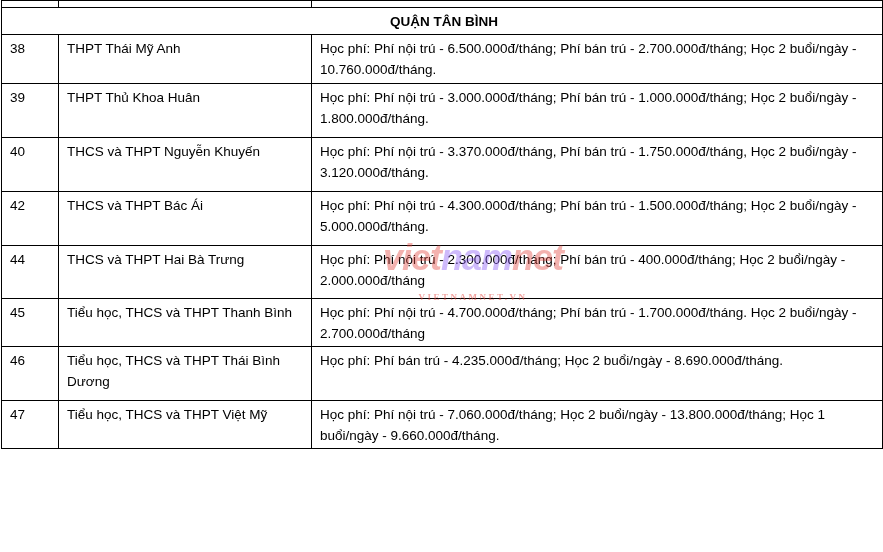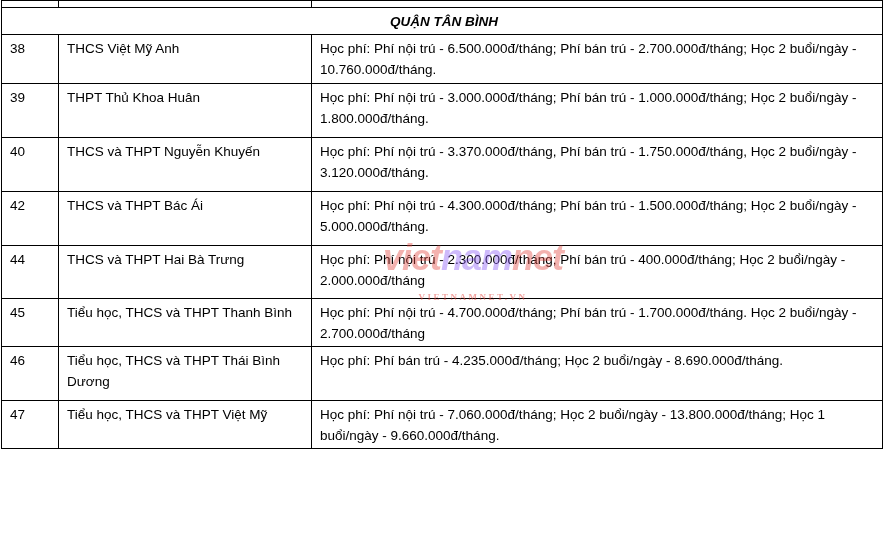--- a/index.html
+++ b/index.html
@@ -26,21 +26,20 @@
     padding: 3px 4px 2px 8px;
     overflow: hidden;
   }
   col.c-no { width: 57px; }
   col.c-name { width: 253px; }
   col.c-fees { width: 571px; }
   tr.sliver td { height: 6px; padding: 0; }
   td.district-cell {
     text-align: center;
     font-weight: bold;
-    font-style: italic;
     font-size: 14.5px;
     height: 17px;
     padding: 0 0 1px 0;
     line-height: 17px;
   }
   td.name-cell { padding-left: 10px; }
   td.fees-cell { padding-right: 5px; }
   
   #watermark {
     position: absolute;
@@ -83,21 +82,21 @@
         <td></td>
         <td></td>
         <td></td>
       </tr>
       <tr>
         <td class="district-cell" colspan="3">QUẬN TÂN BÌNH</td>
       </tr>
 
       <tr style="height:49px;">
         <td>38</td>
-        <td class="name-cell">THCS Việt Mỹ Anh</td>
+        <td class="name-cell">THPT Thái Mỹ Anh</td>
         <td class="fees-cell">Học phí: Phí nội trú - 6.500.000đ/tháng; Phí bán trú - 2.700.000đ/tháng; Học 2 buổi/ngày - 10.760.000đ/tháng.</td>
       </tr>
       <tr style="height:54px;">
         <td>39</td>
         <td class="name-cell">THPT Thủ Khoa Huân</td>
         <td class="fees-cell">Học phí: Phí nội trú - 3.000.000đ/tháng; Phí bán trú - 1.000.000đ/tháng; Học 2 buổi/ngày - 1.800.000đ/tháng.</td>
       </tr>
       <tr style="height:54px;">
         <td>40</td>
         <td class="name-cell">THCS và THPT Nguyễn Khuyến</td>

